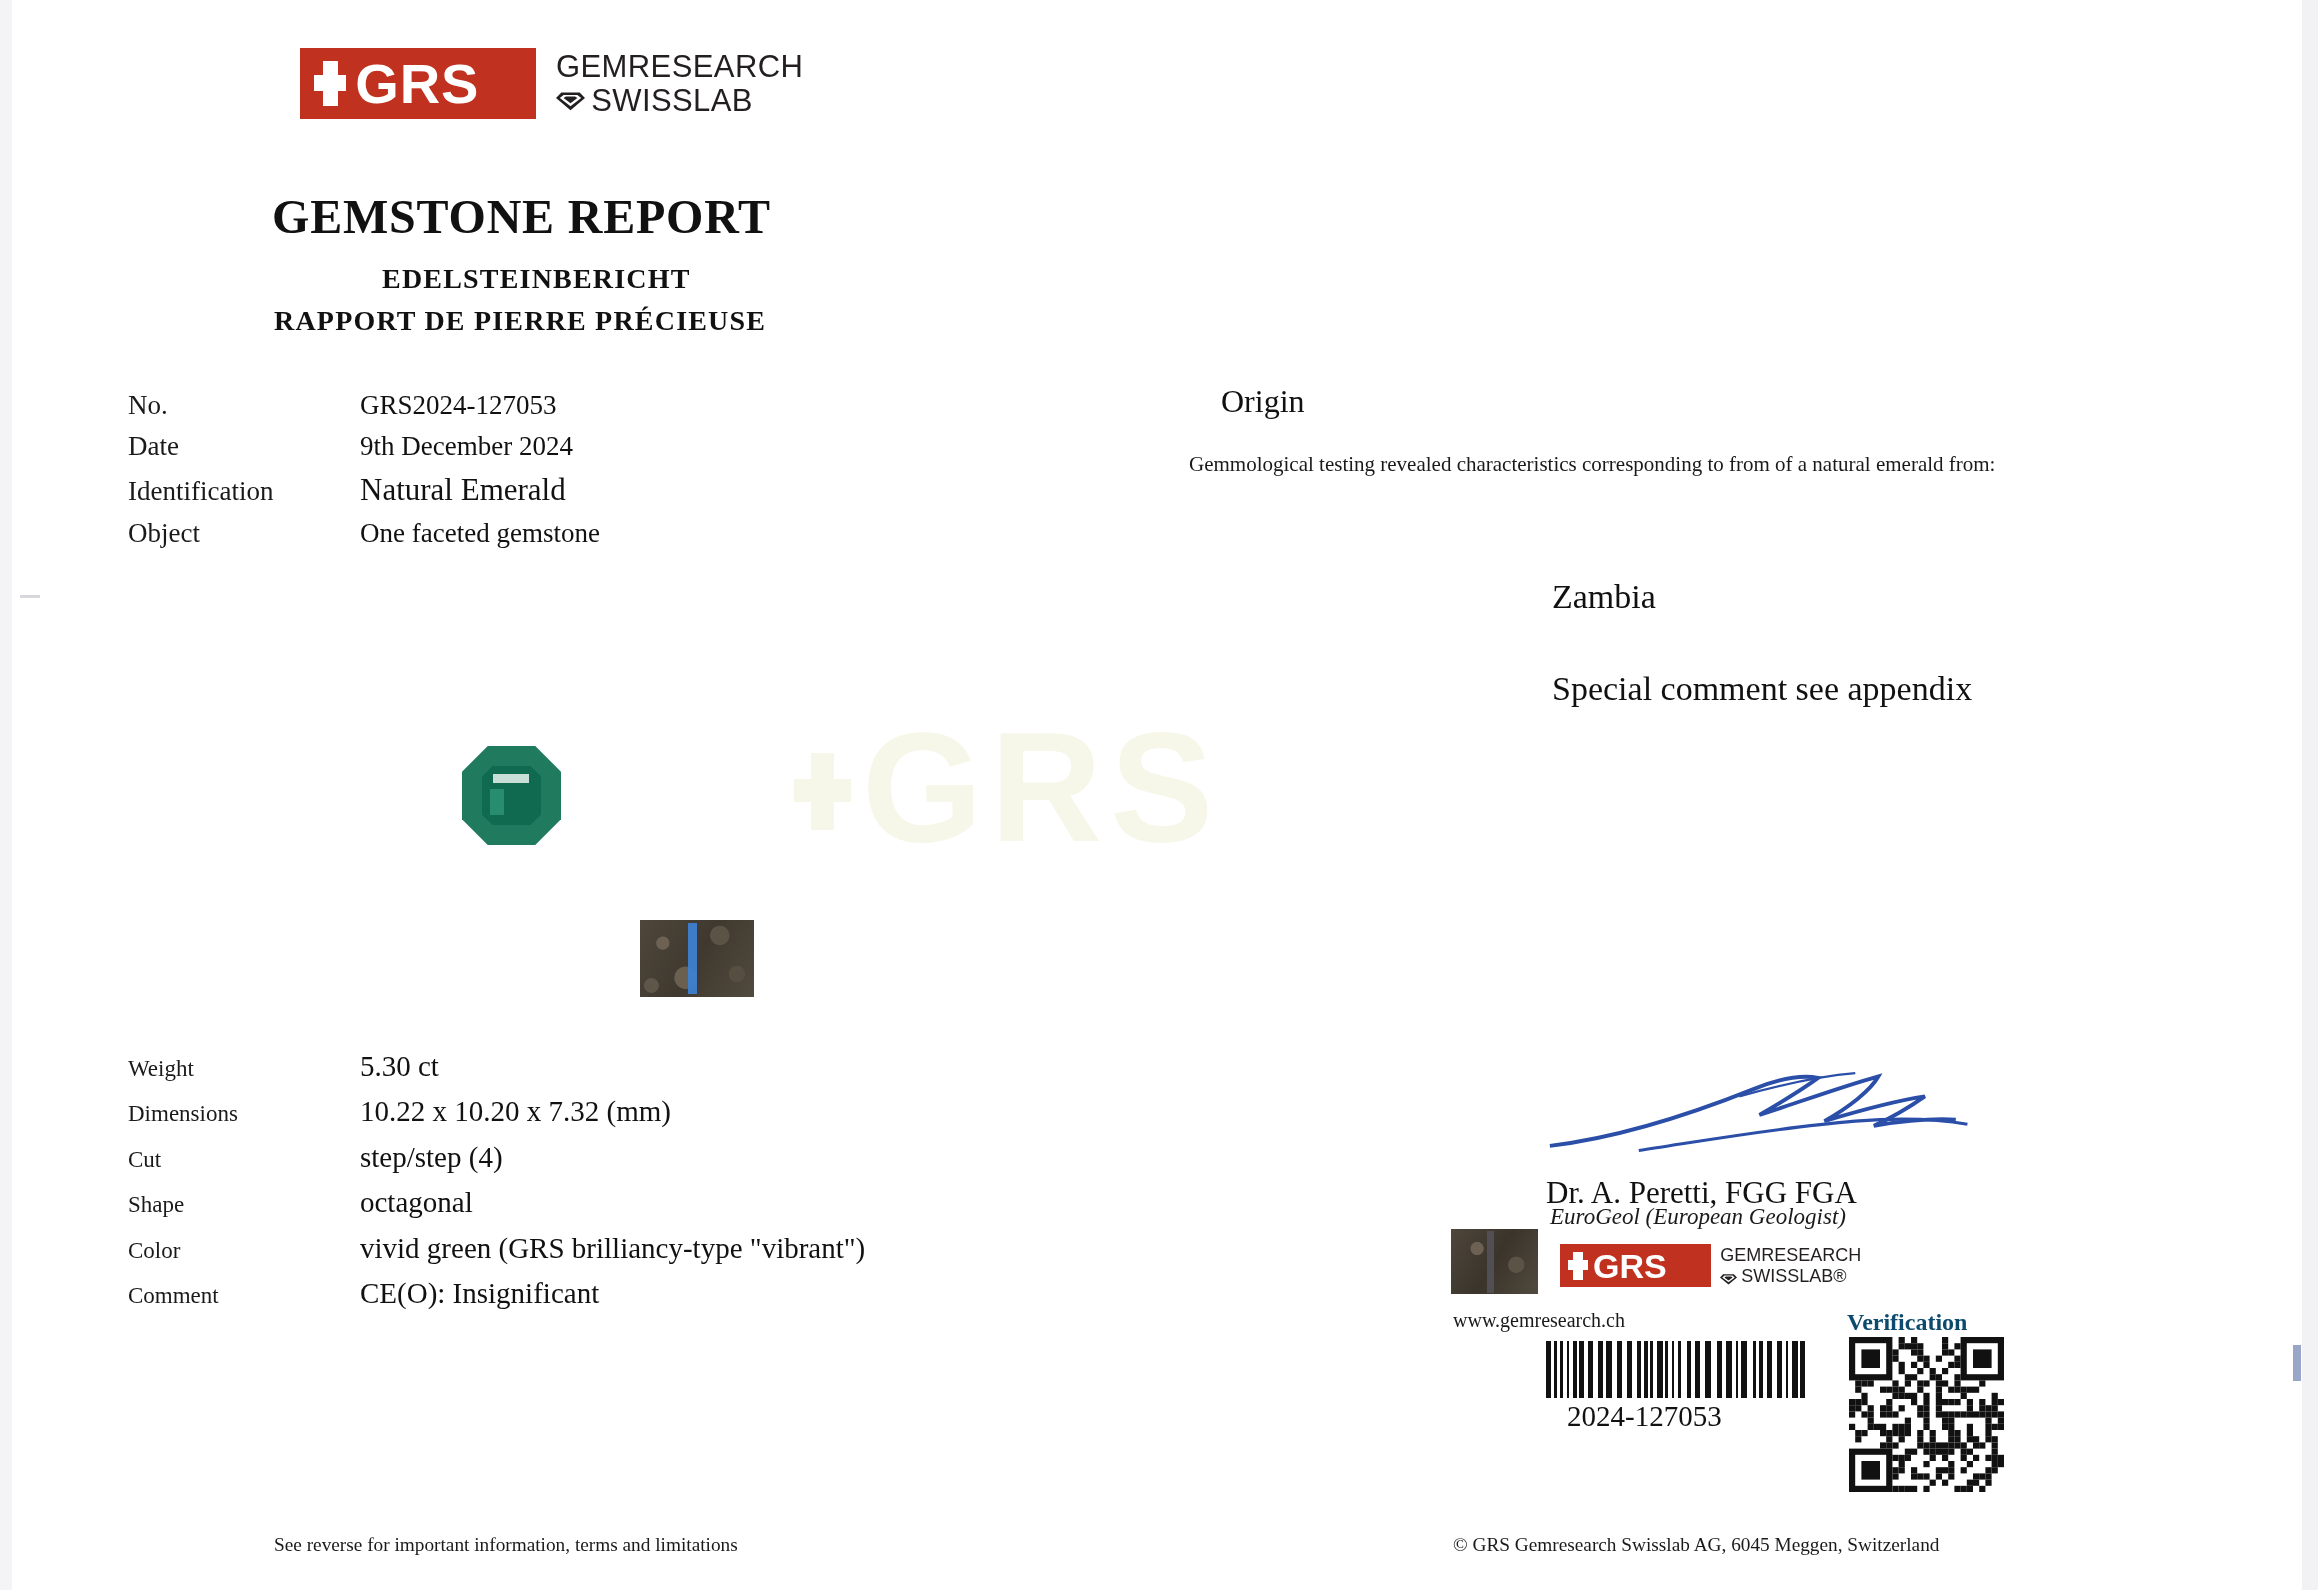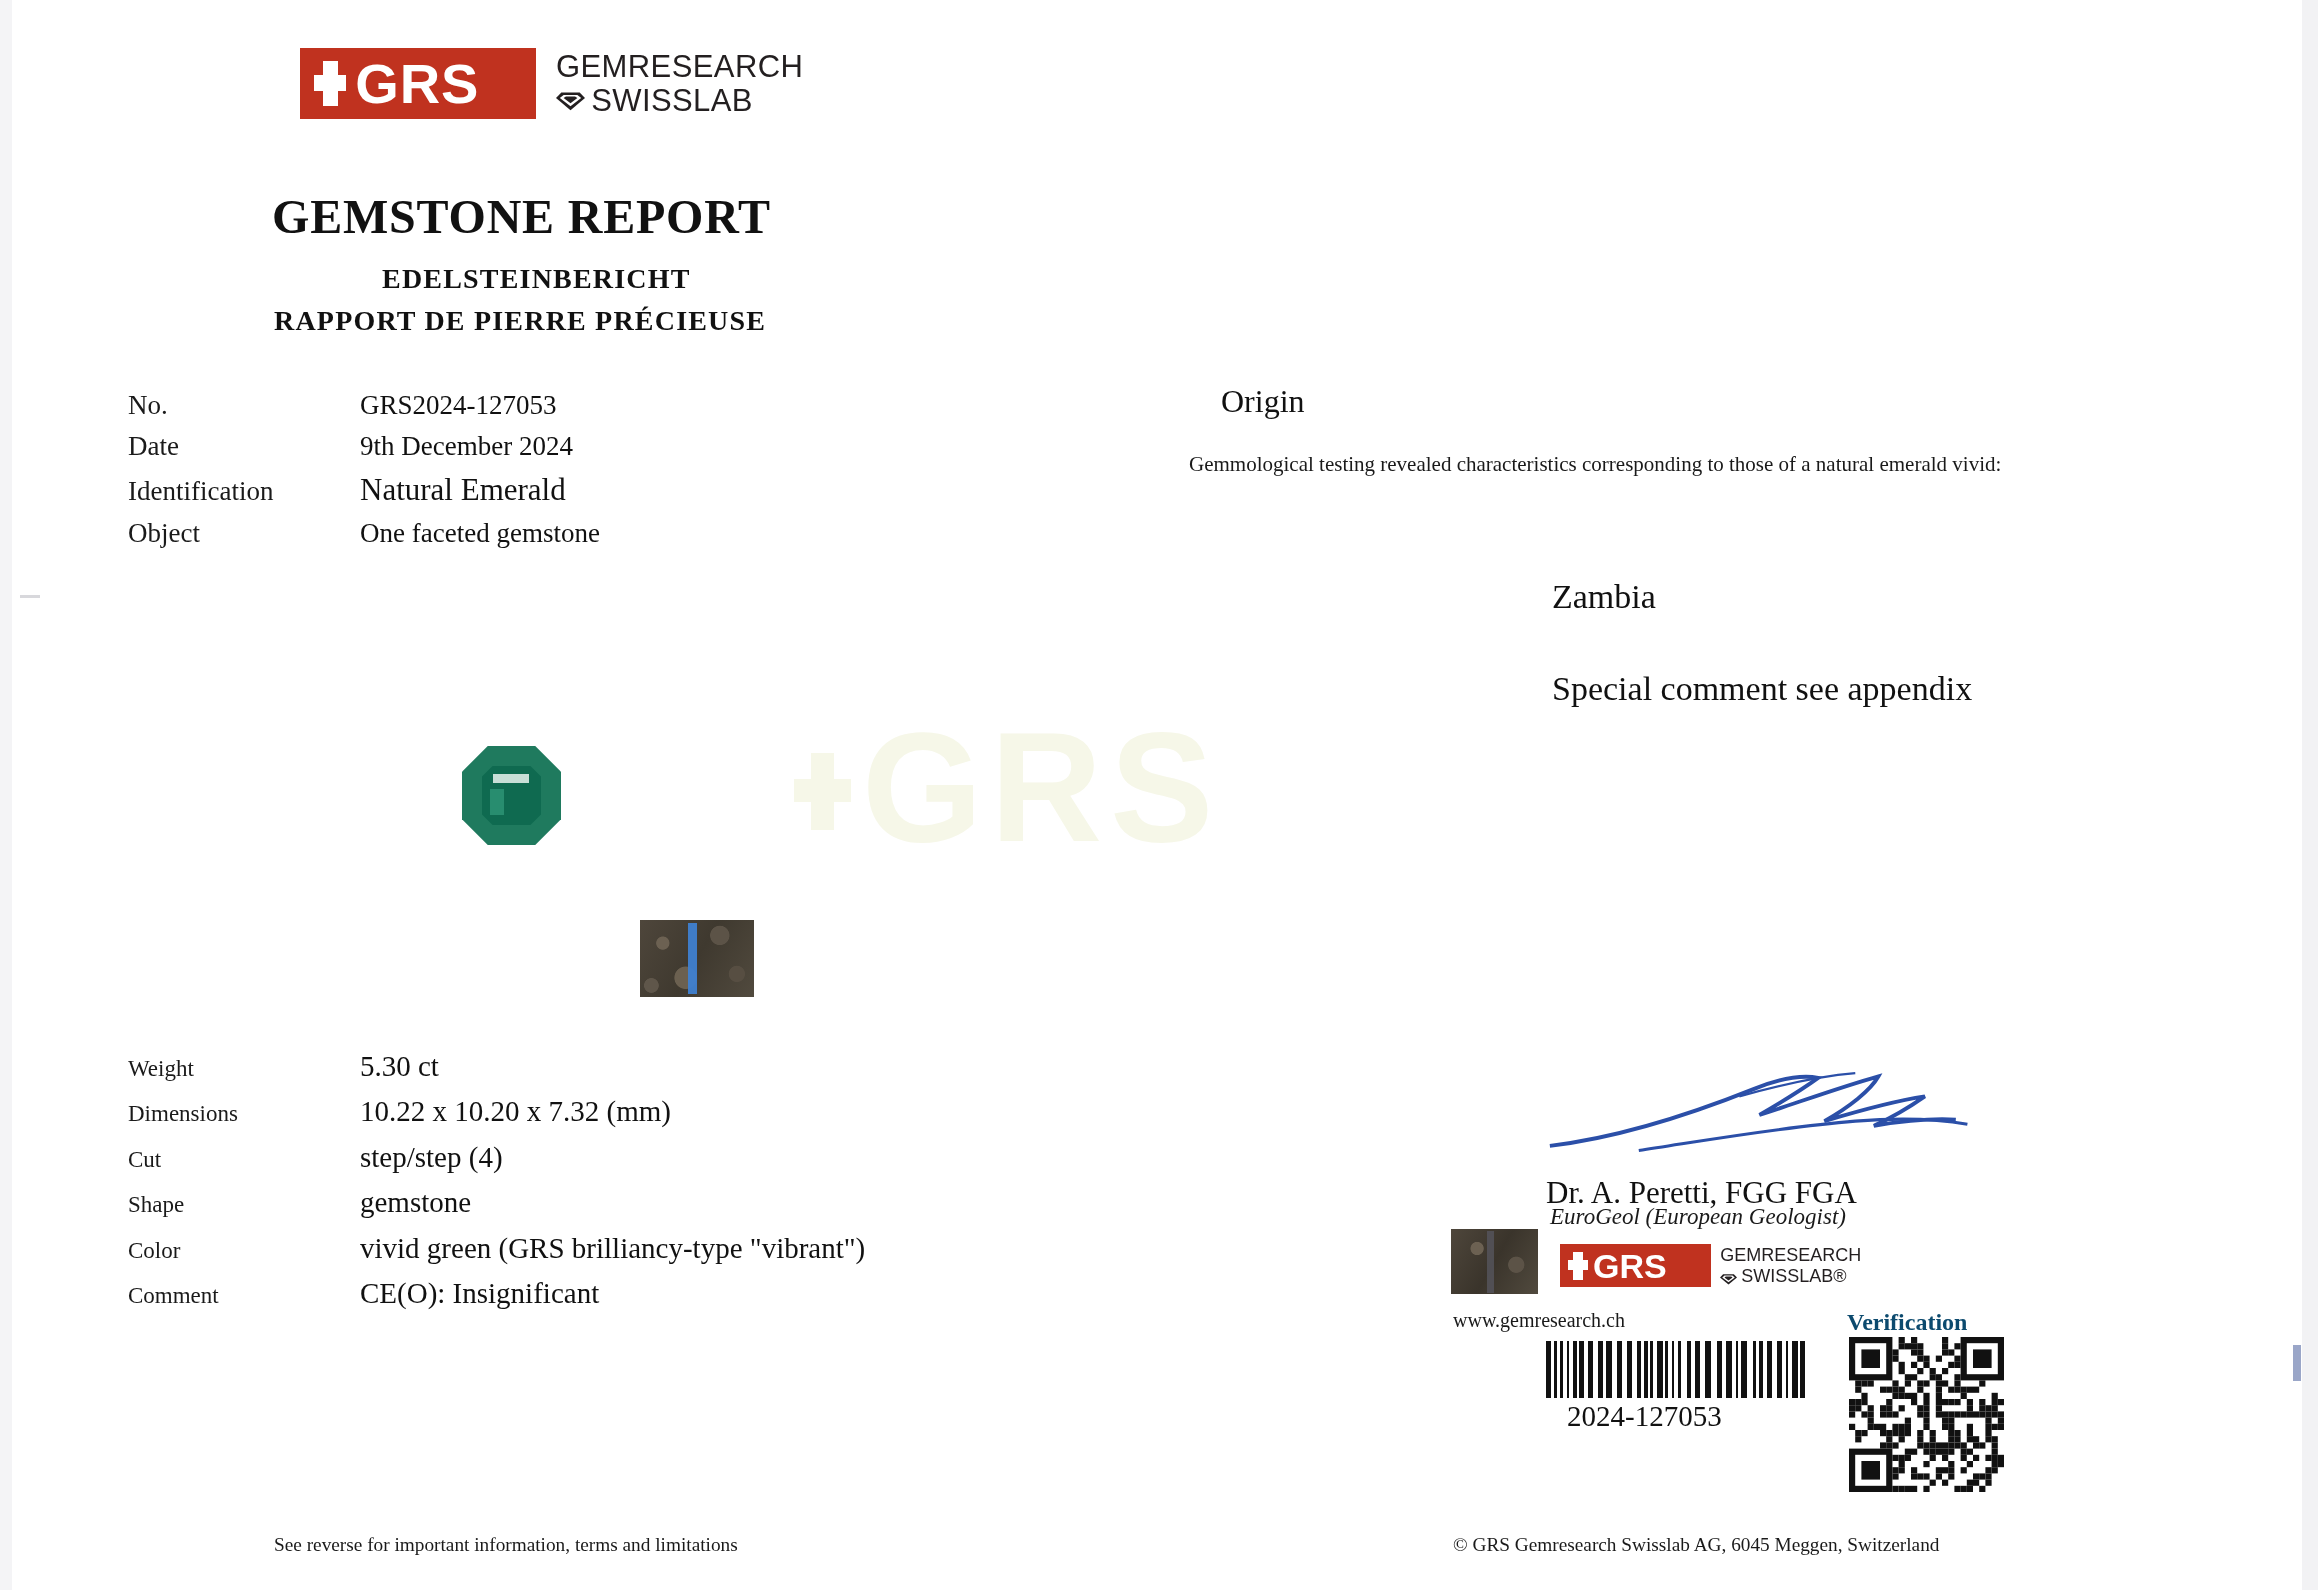--- a/index.html
+++ b/index.html
@@ -536,21 +536,21 @@
       <div class="f-label">Identification</div>
       <div class="f-value big">Natural Emerald</div>
     </div>
     <div class="f-row">
       <div class="f-label">Object</div>
       <div class="f-value">One faceted gemstone</div>
     </div>
   </div>
 
   <div id="origin-title">Origin</div>
-  <div id="origin-text">Gemmological testing revealed characteristics corresponding to those of a natural emerald vivid:</div>
+  <div id="origin-text">Gemmological testing revealed characteristics corresponding to from of a natural emerald from:</div>
   <div id="origin-country">Zambia</div>
   <div id="origin-special">Special comment see appendix</div>
 
   <div id="gem-photo">
     <div class="gem-shape"></div>
     <div class="gem-table"></div>
     <div class="gem-hi"></div>
     <div class="gem-hi2"></div>
   </div>
 
@@ -567,21 +567,21 @@
     <div class="f-row">
       <div class="f-label">Dimensions</div>
       <div class="f-value">10.22 x 10.20 x 7.32 (mm)</div>
     </div>
     <div class="f-row">
       <div class="f-label">Cut</div>
       <div class="f-value">step/step (4)</div>
     </div>
     <div class="f-row">
       <div class="f-label">Shape</div>
-      <div class="f-value">gemstone</div>
+      <div class="f-value">octagonal</div>
     </div>
     <div class="f-row">
       <div class="f-label">Color</div>
       <div class="f-value">vivid green (GRS brilliancy-type "vibrant")</div>
     </div>
     <div class="f-row">
       <div class="f-label">Comment</div>
       <div class="f-value">CE(O): Insignificant</div>
     </div>
   </div>

